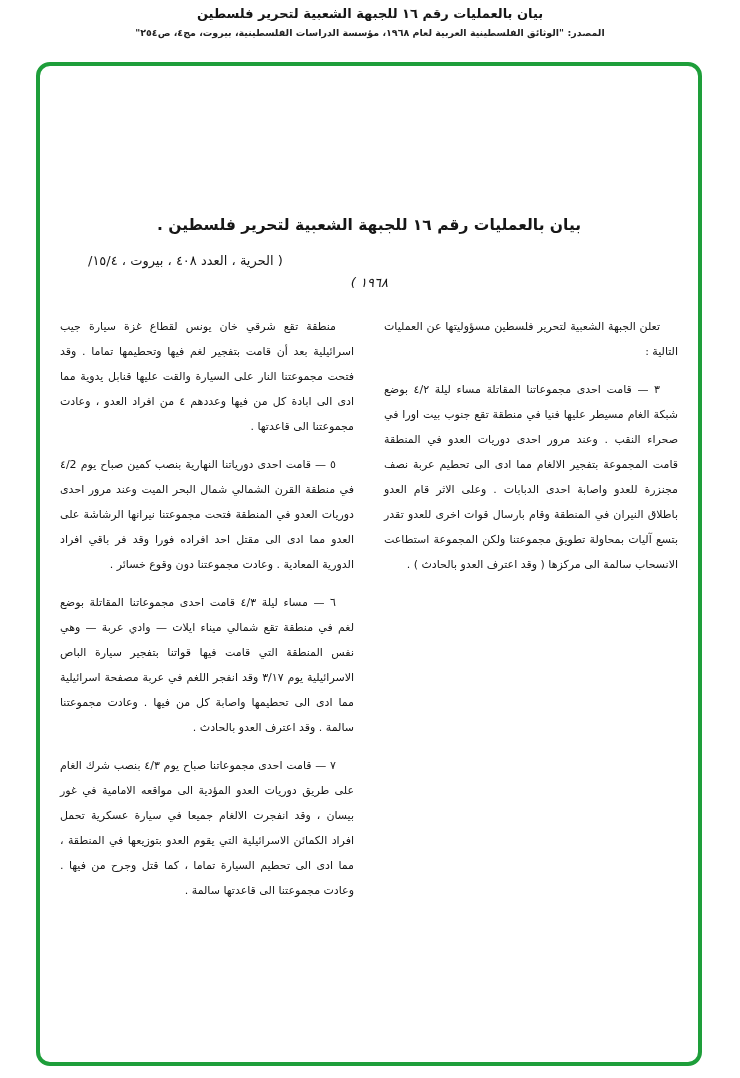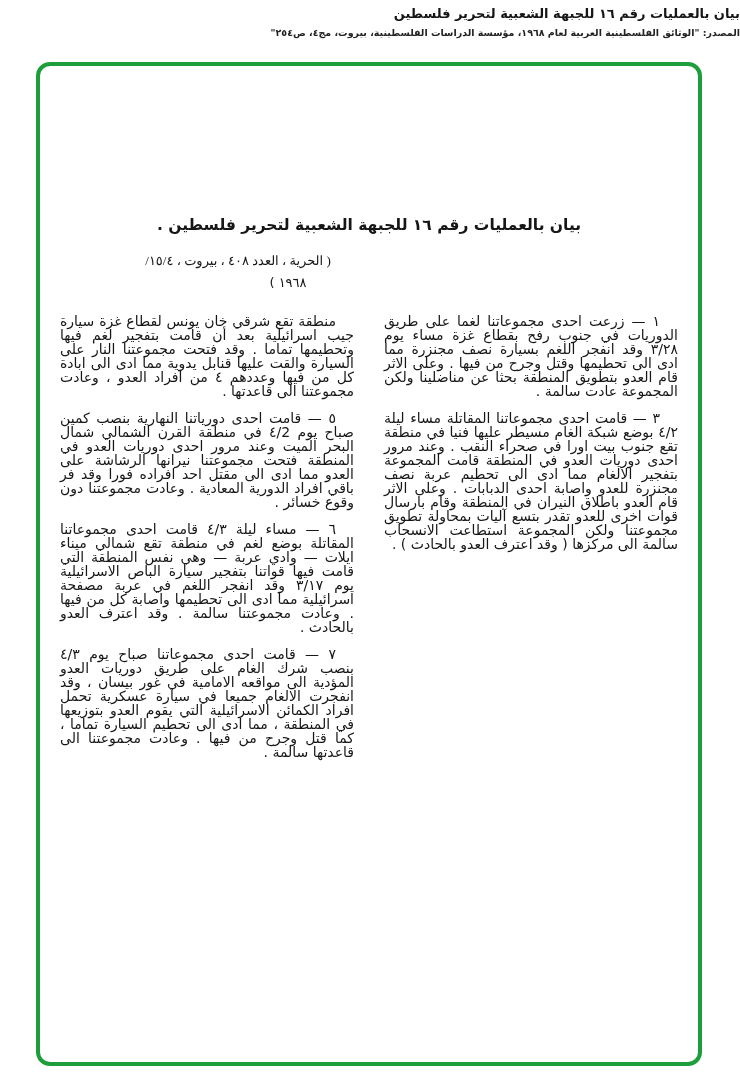--- a/index.html
+++ b/index.html
@@ -17,20 +17,21 @@
     position: relative;
     width: 740px;
     height: 1078px;
     direction: rtl;
   }
   .top-header {
     position: absolute;
     top: 6px;
     left: 0;
     width: 100%;
+    text-align: center;
   }
   .top-header .main-line {
     font-size: 13px;
     font-weight: bold;
     letter-spacing: 0;
   }
   .top-header .source-line {
     margin-top: 6px;
     font-size: 9.5px;
     font-weight: bold;
@@ -51,33 +52,33 @@
     text-align: center;
     font-size: 15.5px;
     font-weight: bold;
   }
   .doc-subtitle {
     width: 300px;
     margin: 16px 310px 0 0; 
     font-size: 13px;
     line-height: 22px;
   }
-  .doc-subtitle .line1 { display: block; text-align: center; font-family: Liberation Serif, serif; }
-  .doc-subtitle .line2 { display: block; text-align: center; padding-left: 100px; }
+  .doc-subtitle .line1 { display: block; text-align: left; }
+  .doc-subtitle .line2 { display: block; text-align: right; padding-left: 100px; font-style: italic; }
   .columns {
     display: flex;
     gap: 30px;
     padding: 0 20px;
     margin-top: 20px;
   }
   .col {
     flex: 1;
     text-align: justify;
-    font-size: 14px;
-    line-height: 14px;
+    font-size: 11px;
+    line-height: 25px;
   }
   .col p {
     margin: 0 0 13px 0;
     text-indent: 18px;
   }
 </style>
 </head>
 <body>
 
 <div class="page">
@@ -92,21 +93,21 @@
     <div class="doc-title">بيان بالعمليات رقم ١٦ للجبهة الشعبية لتحرير فلسطين .</div>
 
     <div class="doc-subtitle">
       <span class="line1">( الحرية ، العدد ٤٠٨ ، بيروت ، ١٥/٤/</span>
       <span class="line2">١٩٦٨ )</span>
     </div>
 
     <div class="columns">
 
       <div class="col">
-        <p>١ — زرعت احدى مجموعاتنا لغما على طريق الدوريات في جنوب رفح بقطاع غزة مساء يوم ٣/٢٨ وقد انفجر اللغم بسيارة نصف مجنزرة مما ادى الى تحطيمها وقتل وجرح من فيها . وعلى الاثر قام العدو بتطويق المنطقة بحثا عن مناضلينا ولكن المجموعة عادت سالمة .</p>
+        <p>تعلن الجبهة الشعبية لتحرير فلسطين مسؤوليتها عن العمليات التالية :</p>
         <p>٣ — قامت احدى مجموعاتنا المقاتلة مساء ليلة ٤/٢ بوضع شبكة الغام مسيطر عليها فنيا في منطقة تقع جنوب بيت اورا في صحراء النقب . وعند مرور احدى دوريات العدو في المنطقة قامت المجموعة بتفجير الالغام مما ادى الى تحطيم عربة نصف مجنزرة للعدو واصابة احدى الدبابات . وعلى الاثر قام العدو باطلاق النيران في المنطقة وقام بارسال قوات اخرى للعدو تقدر بتسع آليات بمحاولة تطويق مجموعتنا ولكن المجموعة استطاعت الانسحاب سالمة الى مركزها ( وقد اعترف العدو بالحادث ) .</p>
       </div>
 
       <div class="col">
         <p>منطقة تقع شرقي خان يونس لقطاع غزة سيارة جيب اسرائيلية بعد أن قامت بتفجير لغم فيها وتحطيمها تماما . وقد فتحت مجموعتنا النار على السيارة والقت عليها قنابل يدوية مما ادى الى ابادة كل من فيها وعددهم ٤ من افراد العدو ، وعادت مجموعتنا الى قاعدتها .</p>
         <p>٥ — قامت احدى دورياتنا النهارية بنصب كمين صباح يوم ٤/2 في منطقة القرن الشمالي شمال البحر الميت وعند مرور احدى دوريات العدو في المنطقة فتحت مجموعتنا نيرانها الرشاشة على العدو مما ادى الى مقتل احد افراده فورا وقد فر باقي افراد الدورية المعادية . وعادت مجموعتنا دون وقوع خسائر .</p>
         <p>٦ — مساء ليلة ٤/٣ قامت احدى مجموعاتنا المقاتلة بوضع لغم في منطقة تقع شمالي ميناء ايلات — وادي عربة — وهي نفس المنطقة التي قامت فيها قواتنا بتفجير سيارة الباص الاسرائيلية يوم ٣/١٧ وقد انفجر اللغم في عربة مصفحة اسرائيلية مما ادى الى تحطيمها واصابة كل من فيها . وعادت مجموعتنا سالمة . وقد اعترف العدو بالحادث .</p>
         <p>٧ — قامت احدى مجموعاتنا صباح يوم ٤/٣ بنصب شرك الغام على طريق دوريات العدو المؤدية الى مواقعه الامامية في غور بيسان ، وقد انفجرت الالغام جميعا في سيارة عسكرية تحمل افراد الكمائن الاسرائيلية التي يقوم العدو بتوزيعها في المنطقة ، مما ادى الى تحطيم السيارة تماما ، كما قتل وجرح من فيها . وعادت مجموعتنا الى قاعدتها سالمة .</p>
       </div>
 

